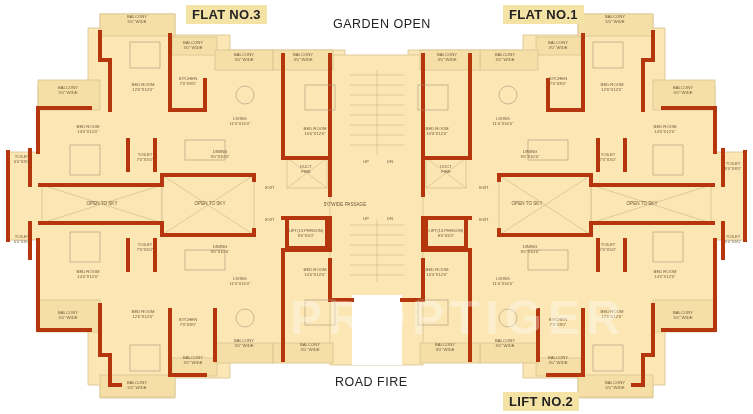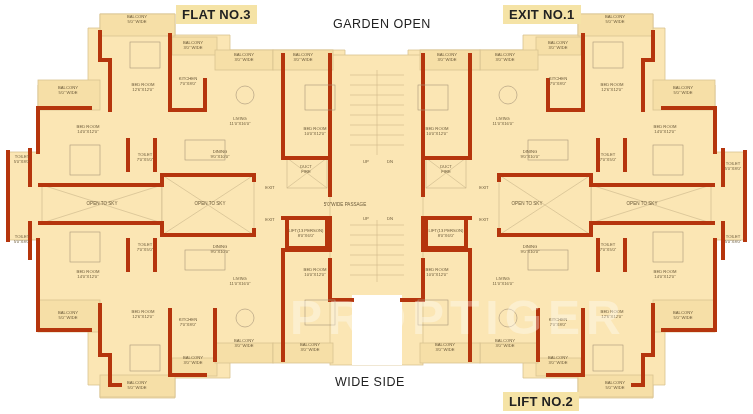--- a/index.html
+++ b/index.html
@@ -312,18 +312,18 @@
 <span class="rl" style="left:445px;top:348px">BALCONY
 3'0" WIDE</span>
 <span class="rl" style="left:558px;top:361px">BALCONY
 3'0" WIDE</span>
 <span class="rl" style="left:615px;top:386px">BALCONY
 5'0" WIDE</span>
 
 <div class="wm">PROPTIGER</div>
 
 
-<div class="flat-tag" style="left:176px;top:5px">FLAT NO.3</div>
-<div class="flat-tag" style="left:503px;top:5px">EXIT NO.1</div>
+<div class="flat-tag" style="left:186px;top:5px">FLAT NO.3</div>
+<div class="flat-tag" style="left:503px;top:5px">FLAT NO.1</div>
 <div class="flat-tag" style="left:503px;top:392px">LIFT NO.2</div>
 <div class="side-label" style="left:333px;top:17px">GARDEN OPEN</div>
-<div class="side-label" style="left:335px;top:375px">WIDE SIDE</div>
+<div class="side-label" style="left:335px;top:375px">ROAD FIRE</div>
 </div>
 
 </body></html>

